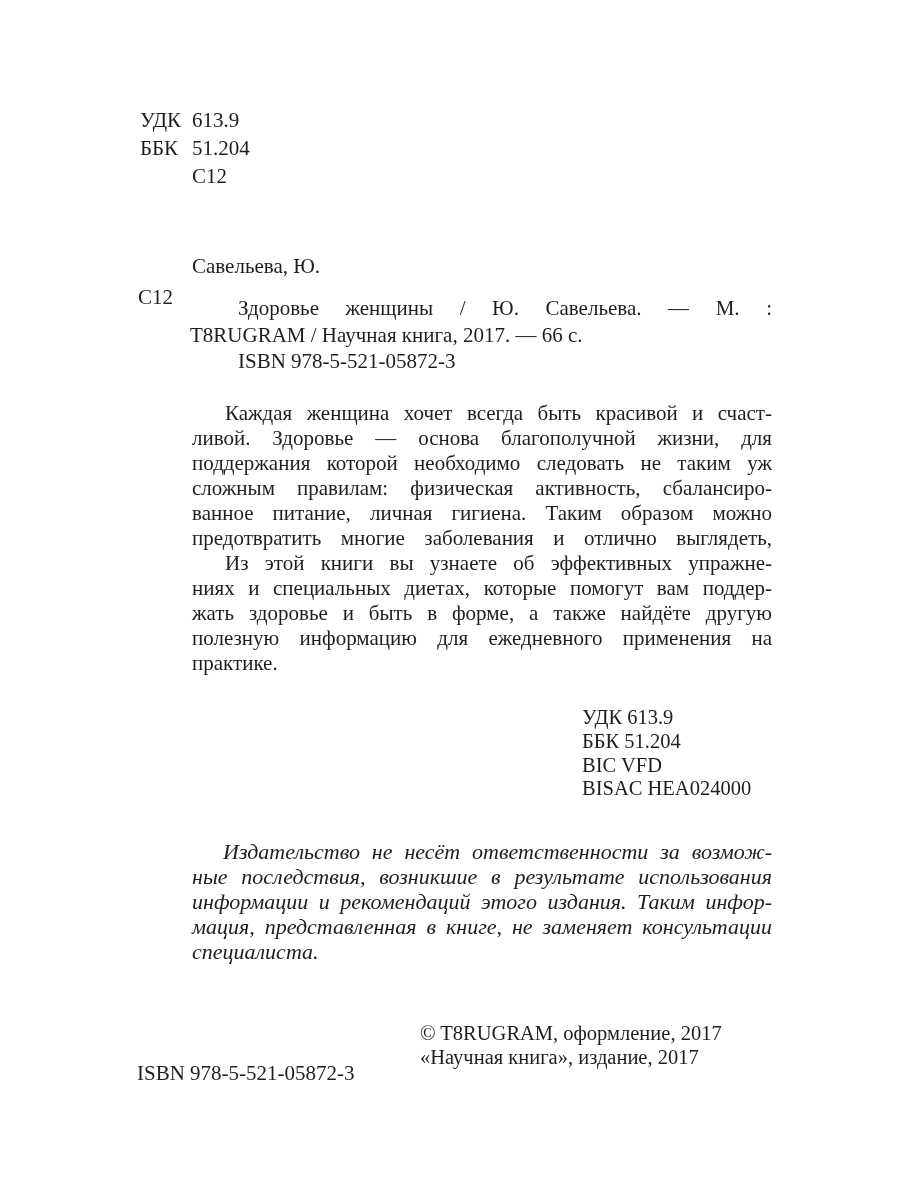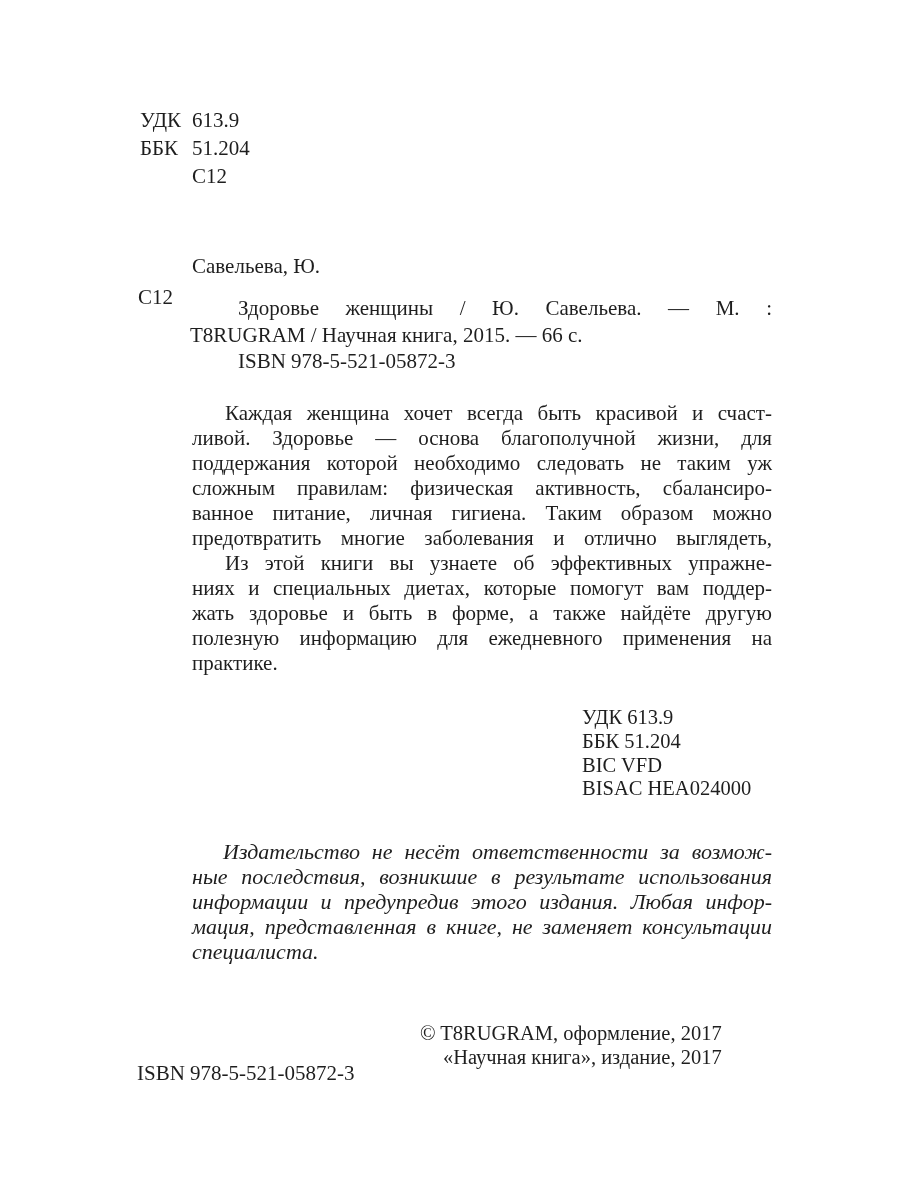--- a/index.html
+++ b/index.html
@@ -61,21 +61,21 @@
   
   #disclaimer {
     left: 192px; top: 839px; width: 580px;
     font-size: 22px; line-height: 25px;
     font-style: italic;
   }
 
   
   #copyright-block {
     left: 420px; top: 1021px;
-    font-size: 20.5px; line-height: 24px; text-align: right;
+    font-size: 20.5px; line-height: 24px;
   }
   #copyright-block .ln:nth-child(3) { padding-left: 13px; }
 
   #isbn-bottom {
     left: 137px; top: 1061px;
     font-size: 21px;
   }
 
   
   .jline {
@@ -98,21 +98,21 @@
   <div>
     <span class="clslabel"></span><span>С12</span>
   </div>
 </div>
 
 <div id="author-heading" class="abs">Савельева, Ю.</div>
 
 <div id="card-code" class="abs">С12</div>
 <div id="card-text" class="abs">
     <div class="ln jline" style="text-indent: 48px; margin-top: 12px;">Здоровье женщины / Ю. Савельева. — М. :</div>
-    <div class="ln">T8RUGRAM / Научная книга, 2015. — 66 с.</div>
+    <div class="ln">T8RUGRAM / Научная книга, 2017. — 66 с.</div>
   </div>
 
 <div id="isbn-top" class="abs">ISBN 978-5-521-05872-3</div>
 
 <div id="annotation" class="abs">
   <div>
       <div class="ln jline" style="text-indent: 33px;">Каждая женщина хочет всегда быть красивой и счаст-</div>
       <div class="ln jline">ливой. Здоровье — основа благополучной жизни, для</div>
       <div class="ln jline">поддержания которой необходимо следовать не таким уж</div>
       <div class="ln jline">сложным правилам: физическая активность, сбалансиро-</div>
@@ -131,21 +131,21 @@
 <div id="codes-block" class="abs">
     <div class="ln">УДК 613.9</div>
     <div class="ln">ББК 51.204</div>
     <div class="ln">BIC VFD</div>
     <div class="ln">BISAC HEA024000</div>
   </div>
 
 <div id="disclaimer" class="abs">
     <div class="ln jline" style="text-indent: 31px;">Издательство не несёт ответственности за возмож-</div>
     <div class="ln jline">ные последствия, возникшие в результате использования</div>
-    <div class="ln jline">информации и предупредив этого издания. Любая инфор-</div>
+    <div class="ln jline">информации и рекомендаций этого издания. Таким инфор-</div>
     <div class="ln jline">мация, представленная в книге, не заменяет консультации</div>
     <div class="ln">специалиста.</div>
   </div>
 
 <div id="copyright-block" class="abs">
     <div class="ln">© T8RUGRAM, оформление, 2017</div>
     <div class="ln">«Научная книга», издание, 2017</div>
   </div>
 
 <div id="isbn-bottom" class="abs">ISBN 978-5-521-05872-3</div>

